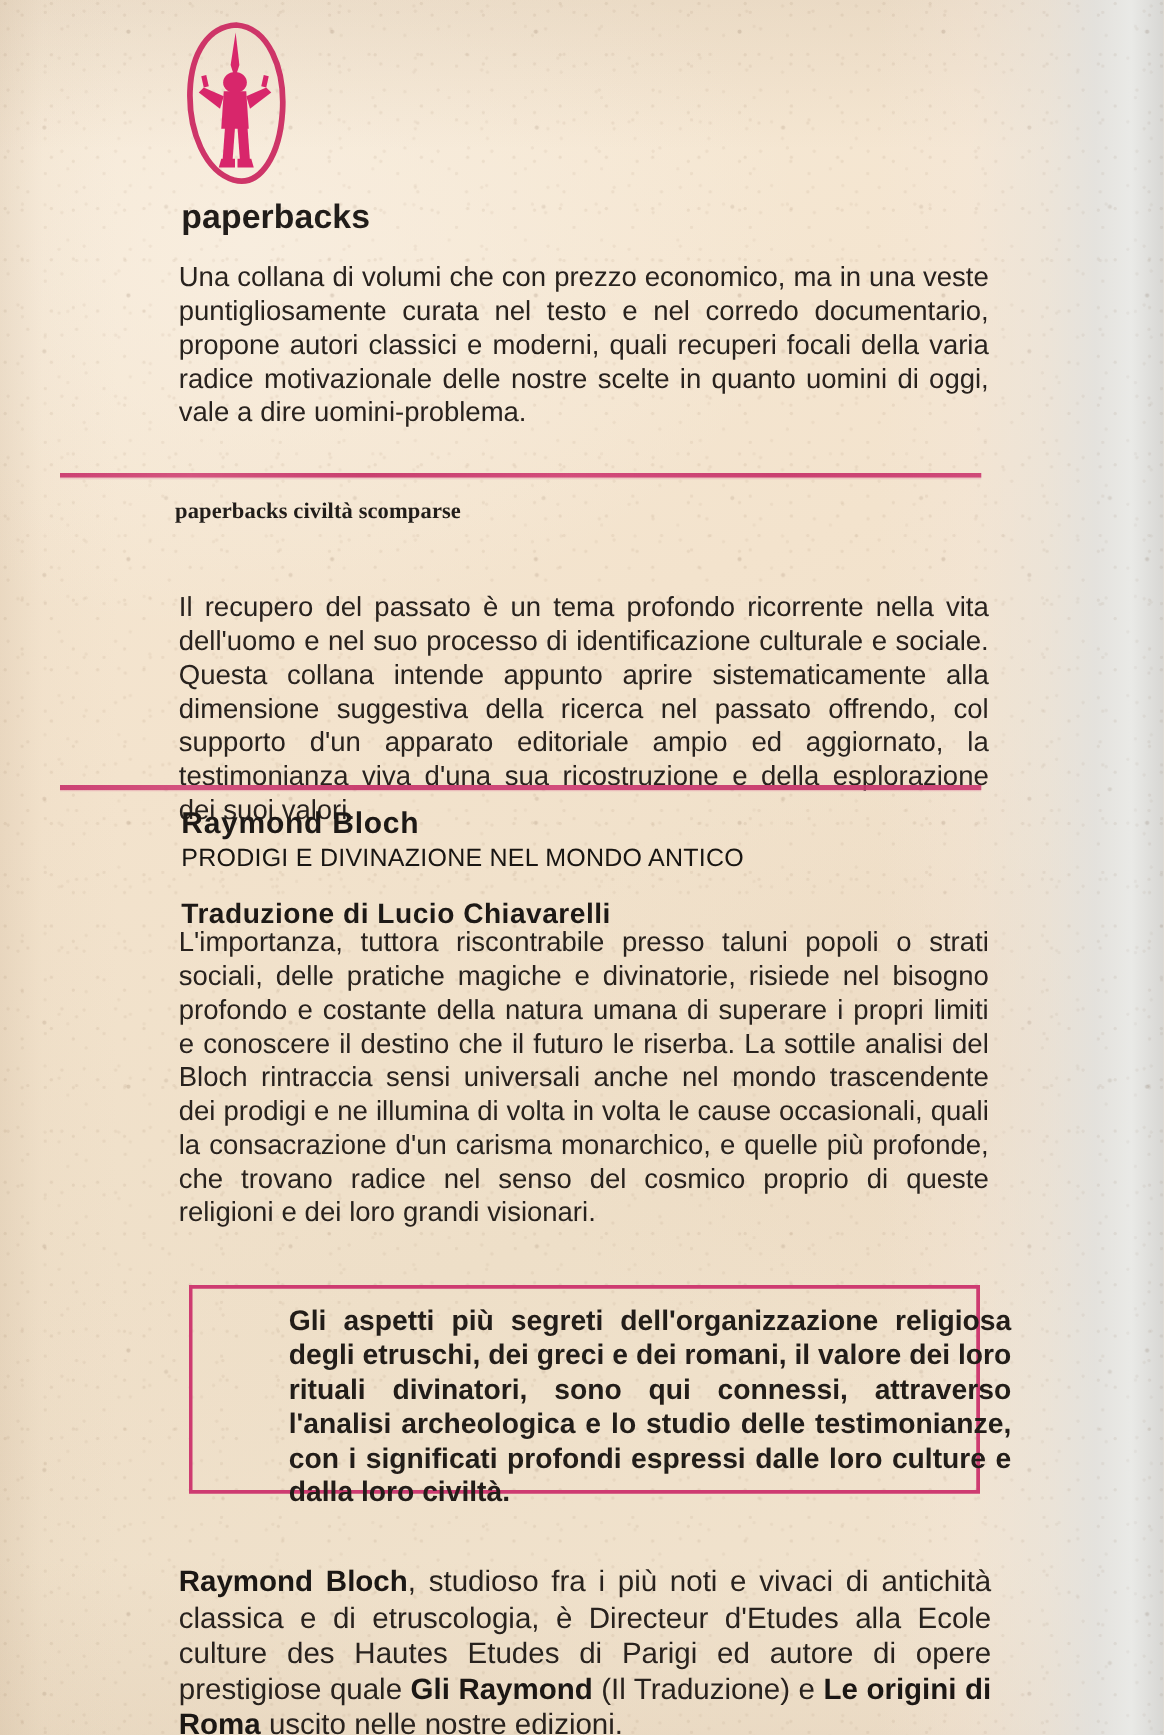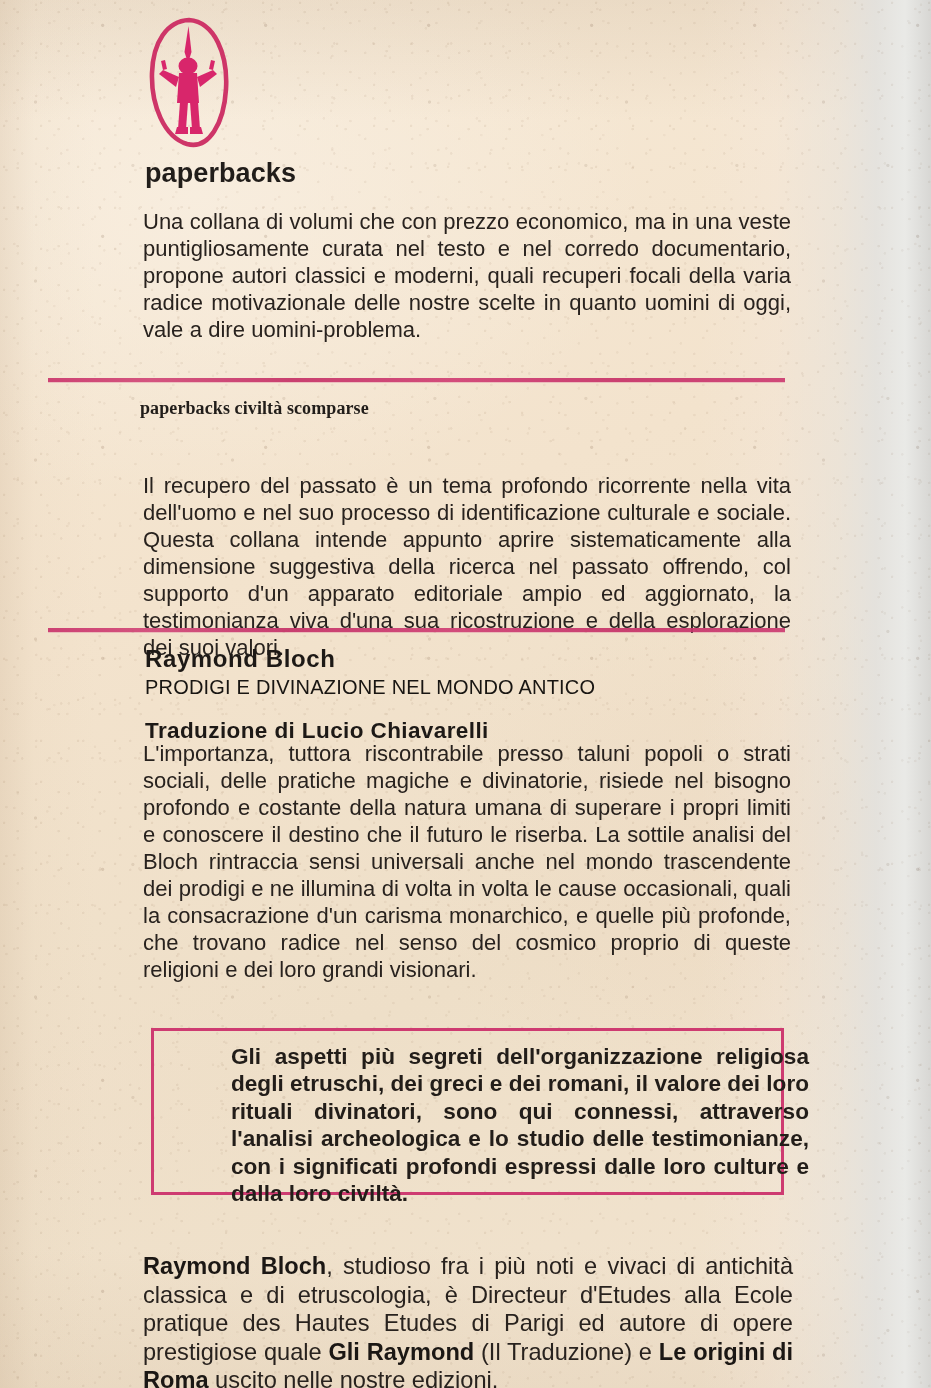--- a/index.html
+++ b/index.html
@@ -256,17 +256,17 @@
 
     <div id="translator">Traduzione di Lucio Chiavarelli</div>
 
     <div class="para" id="p-main">L'importanza, tuttora riscontrabile presso taluni popoli o strati sociali, delle pratiche magiche e divinatorie, risiede nel bisogno profondo e costante della natura umana di superare i propri limiti e conoscere il destino che il futuro le riserba. La sottile analisi del Bloch rintraccia sensi universali anche nel mondo trascendente dei prodigi e ne illumina di volta in volta le cause occasionali, quali la consacrazione d'un carisma monarchico, e quelle più profonde, che trovano radice nel senso del cosmico proprio di queste religioni e dei loro grandi visionari.</div>
 
     <div id="blurb-box">
       <div id="blurb-text">Gli aspetti più segreti dell'organizzazione religiosa degli etruschi, dei greci e dei romani, il valore dei loro rituali divinatori, sono qui connessi, attraverso l'analisi archeologica e lo studio delle testimonianze, con i significati profondi espressi dalle loro culture e dalla loro civiltà.</div>
     </div>
 
     <div id="bio">
-      <b>Raymond Bloch</b><span>, studioso fra i più noti e vivaci di antichità classica e di etruscologia, è Directeur d'Etudes alla Ecole pratique des Hautes Etudes di Parigi ed autore di opere prestigiose quale </span><b>Gli Raymond</b><span> (Il Traduzione) e </span><b>Le origini di Roma</b><span> uscito nelle nostre edizioni.</span>
+      <b>Raymond Bloch</b><span>, studioso fra i più noti e vivaci di antichità classica e di etruscologia, è Directeur d'Etudes alla Ecole culture des Hautes Etudes di Parigi ed autore di opere prestigiose quale </span><b>Gli Raymond</b><span> (Il Traduzione) e </span><b>Le origini di Roma</b><span> uscito nelle nostre edizioni.</span>
     </div>
 
   </div>
 </div>
 
 </body></html>

